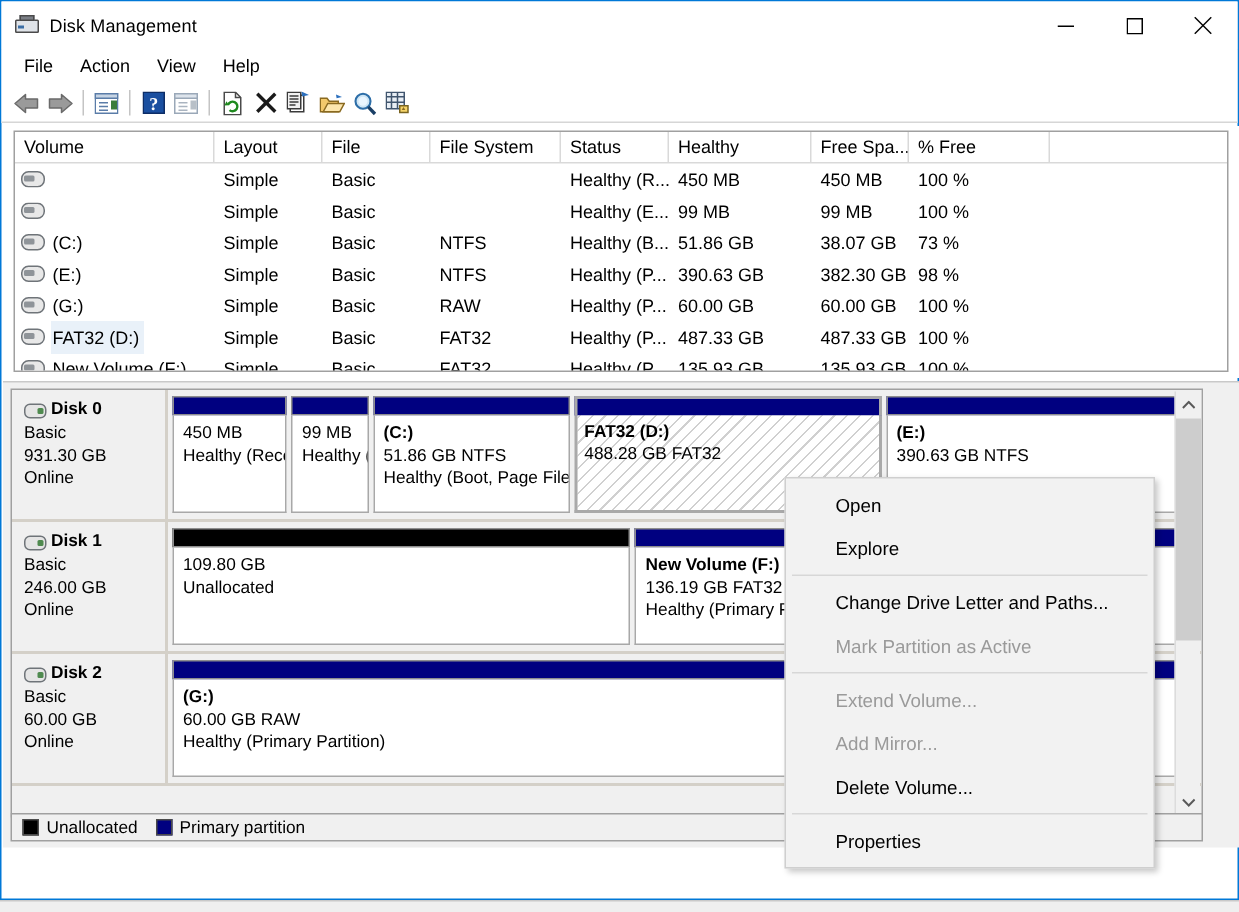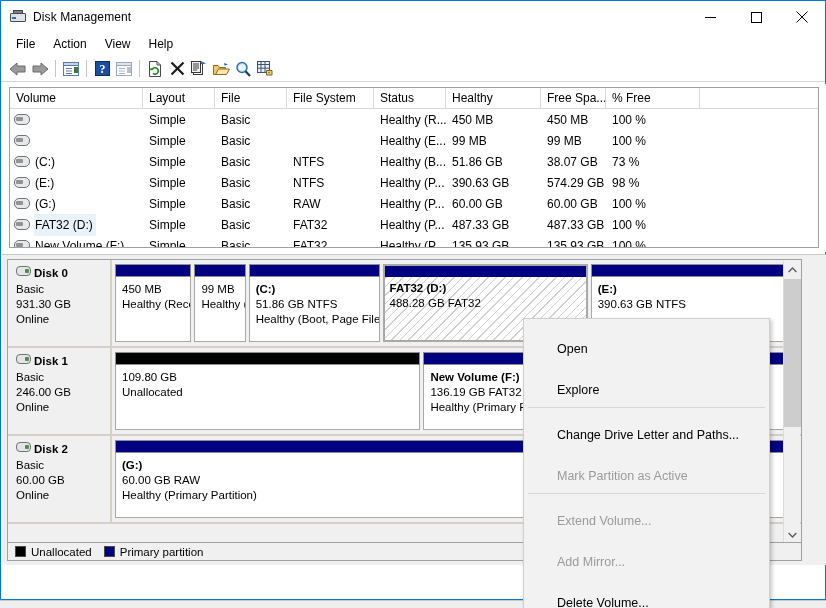--- a/index.html
+++ b/index.html
@@ -227,21 +227,21 @@
     flex: none;
     background: #f0f0f0;
     border-right: 2px solid #d4d0c8;
     box-sizing: border-box;
     padding: 6px 0 0 8px;
     font-size: 11.5px;
     color: #000;
     line-height: 15px;
   }
   .disk-title {
-    display: flex; 
+    display: flex; align-items: center;
     font-weight: bold;
     font-size: 11.5px;
     margin-bottom: 1px;
   }
   .disk-ico {
     width: 15px; height: 10px;
     position: relative; margin-right: 3px; flex: none;
   }
   .disk-ico .d {
     position: absolute; left:0; top:0;
@@ -386,21 +386,20 @@
   .cmi {
     height: 29px;
     display: flex;
     align-items: center;
     padding-left: 33px;
     font-size: 12.5px;
     color: #000;
     box-sizing: border-box;
     position: relative;
     white-space: nowrap;
-    margin-top: 12px;
   }
   .cmi.disabled { color: #9a9a9a; }
   .cmsep {
     height: 1px;
     background: #d7d7d7;
     margin: 3px 4px 3px 4px;
   }
 </style>
 </head>
 <body>
@@ -609,21 +608,21 @@
                   <span class="d"></span>
                   <span class="g"></span>
                 </span>
               <span>(E:)</span>
             </div>
             <div class="gc" style="width:72px">Simple</div>
             <div class="gc" style="width:72px">Basic</div>
             <div class="gc" style="width:87px">NTFS</div>
             <div class="gc" style="width:72px">Healthy (P...</div>
             <div class="gc" style="width:95px">390.63 GB</div>
-            <div class="gc" style="width:65px">574.29 GB</div>
+            <div class="gc" style="width:65px">382.30 GB</div>
             <div class="gc" style="width:94px">98 %</div>
           </div>
 
           <div class="grid-row">
             <div class="gc volname" style="width:133px">
               <span class="vol-ico">
                   <span class="d"></span>
                   <span class="g"></span>
                 </span>
               <span>(G:)</span>

